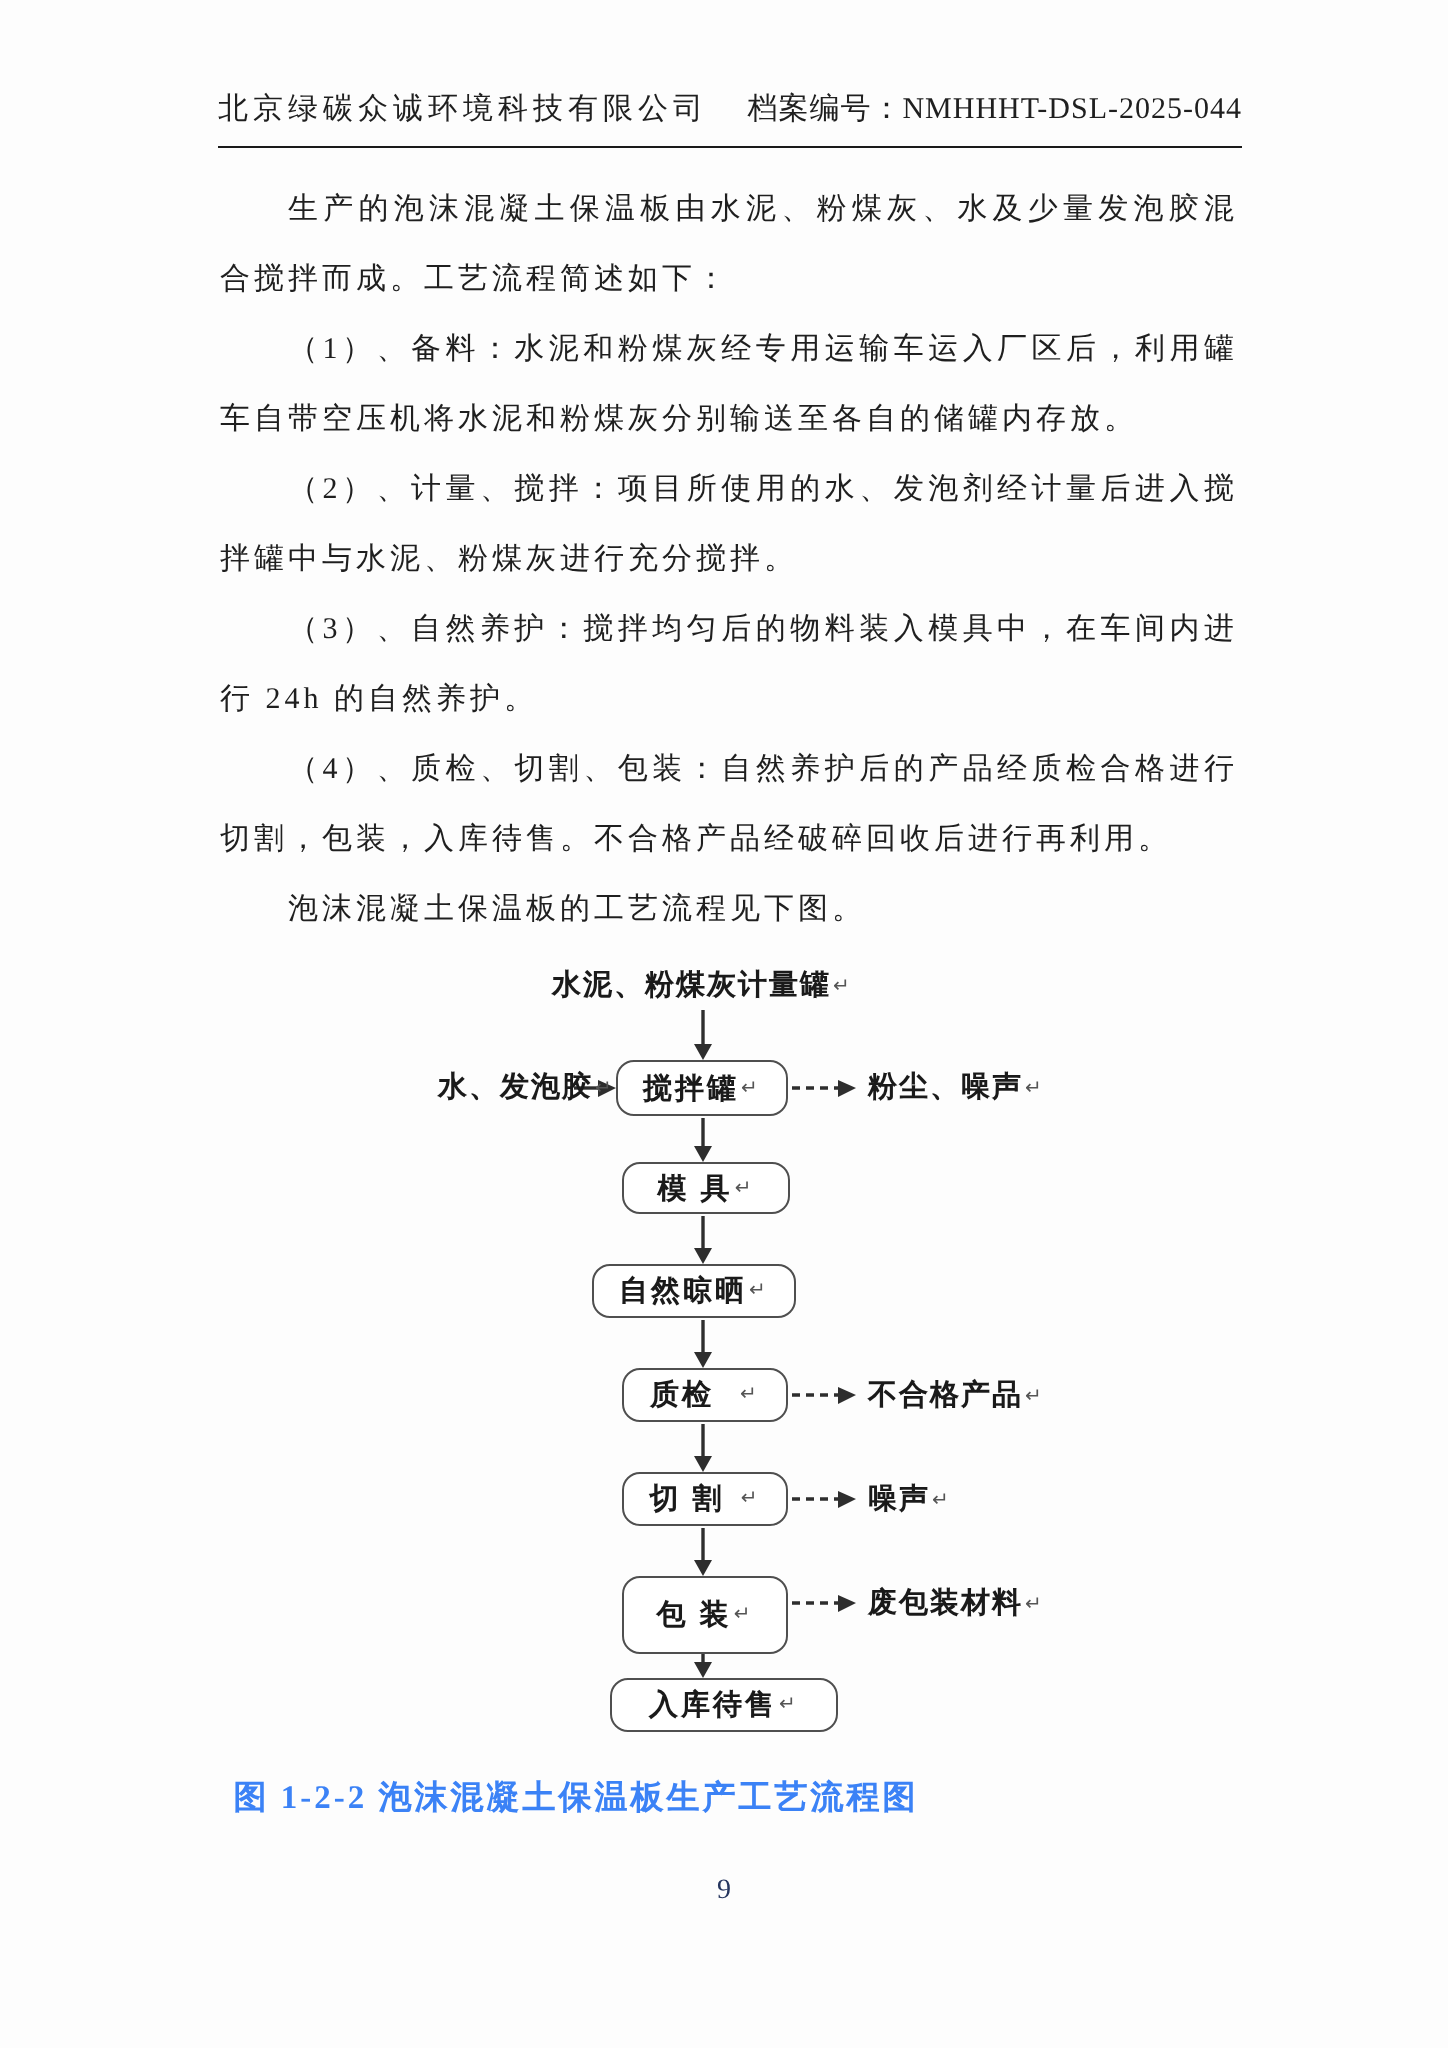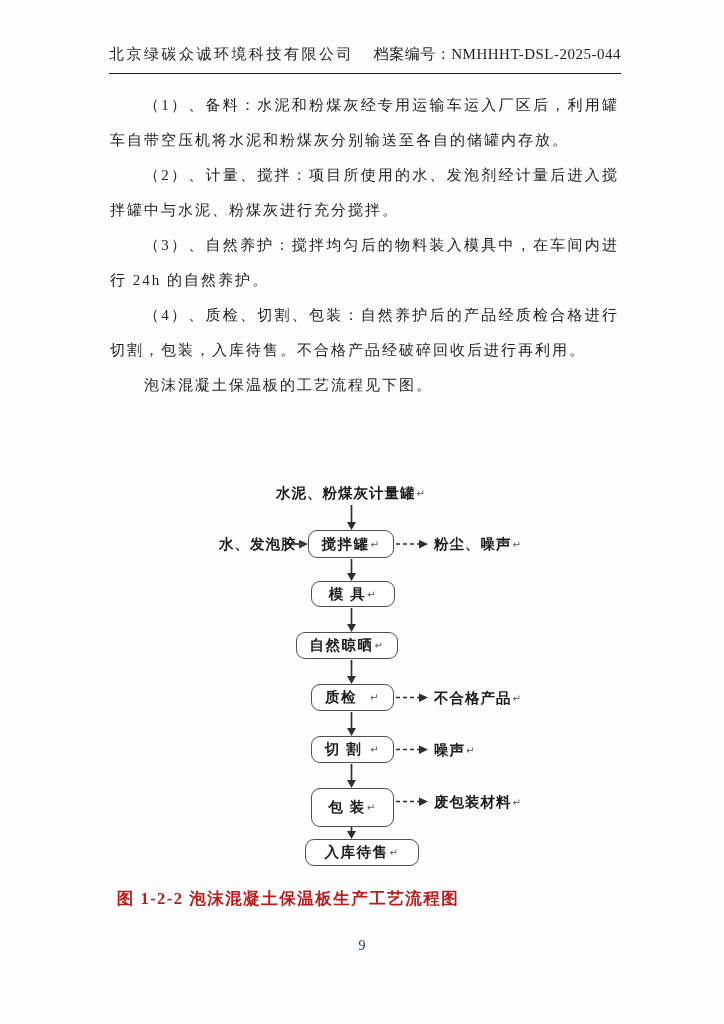--- a/index.html
+++ b/index.html
@@ -76,41 +76,42 @@
     vertical-align: 1px;
   }
   
   .caption {
     position: absolute;
     top: 888px; left: 0; width: 576px;
     text-align: center;
     font-weight: bold;
     font-size: 16.5px;
     letter-spacing: 1.5px;
-    color: #b91c1c;
+    color: #3b82f6;
   }
   .pageno {
     position: absolute;
     top: 938px; left: 0; width: 724px;
     text-align: center;
     font-size: 14px;
     color: #26365f;
   }
 </style>
 </head>
 <body>
 
 <div class="page">
 
   <div class="header">
     <span class="company">北京绿碳众诚环境科技有限公司</span>
     <span class="docnum-wrap"><span>档案编号：</span><span>NMHHHT-DSL-2025-044</span></span>
   </div>
 
   <div class="bodytext">
+    <p>生产的泡沫混凝土保温板由水泥、粉煤灰、水及少量发泡胶混合搅拌而成。工艺流程简述如下：</p>
     <p>（1）、备料：水泥和粉煤灰经专用运输车运入厂区后，利用罐车自带空压机将水泥和粉煤灰分别输送至各自的储罐内存放。</p>
     <p>（2）、计量、搅拌：项目所使用的水、发泡剂经计量后进入搅拌罐中与水泥、粉煤灰进行充分搅拌。</p>
     <p>（3）、自然养护：搅拌均匀后的物料装入模具中，在车间内进行 24h 的自然养护。</p>
     <p>（4）、质检、切割、包装：自然养护后的产品经质检合格进行切割，包装，入库待售。不合格产品经破碎回收后进行再利用。</p>
     <p>泡沫混凝土保温板的工艺流程见下图。</p>
   </div>
 
   <div class="flowchart">
 
     <svg class="fc-svg" width="724" height="400" viewBox="0 0 724 400">

